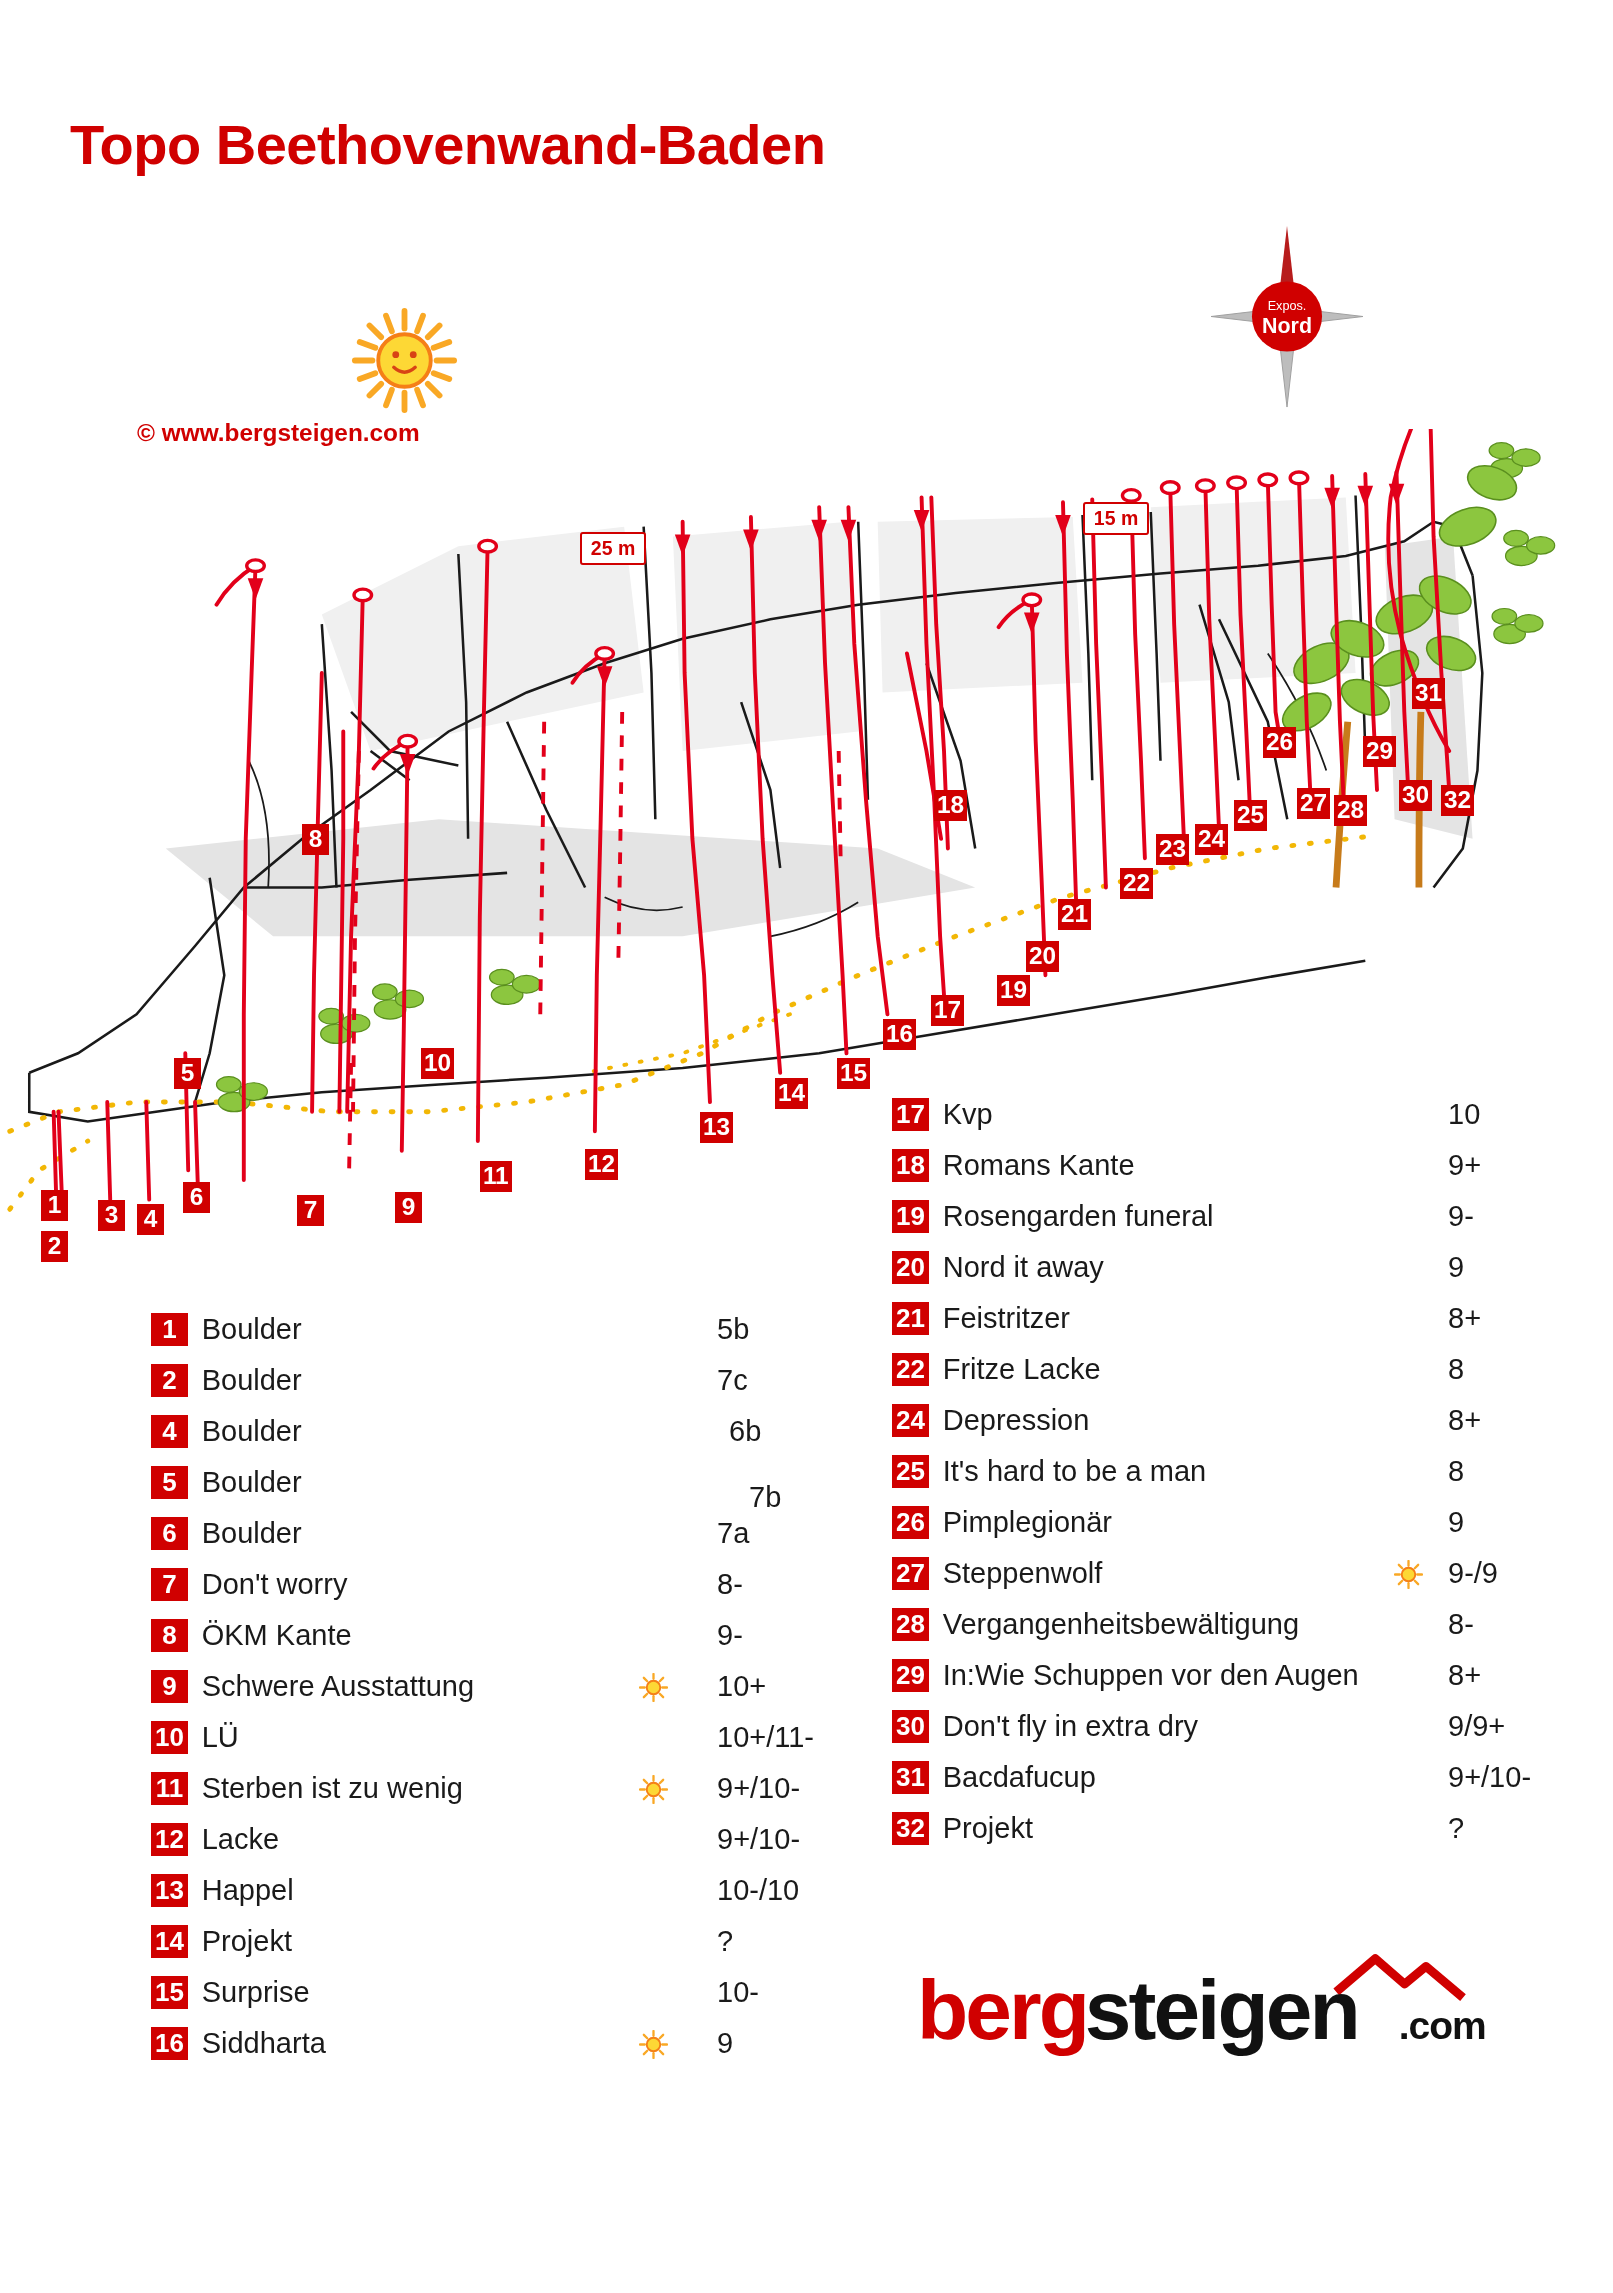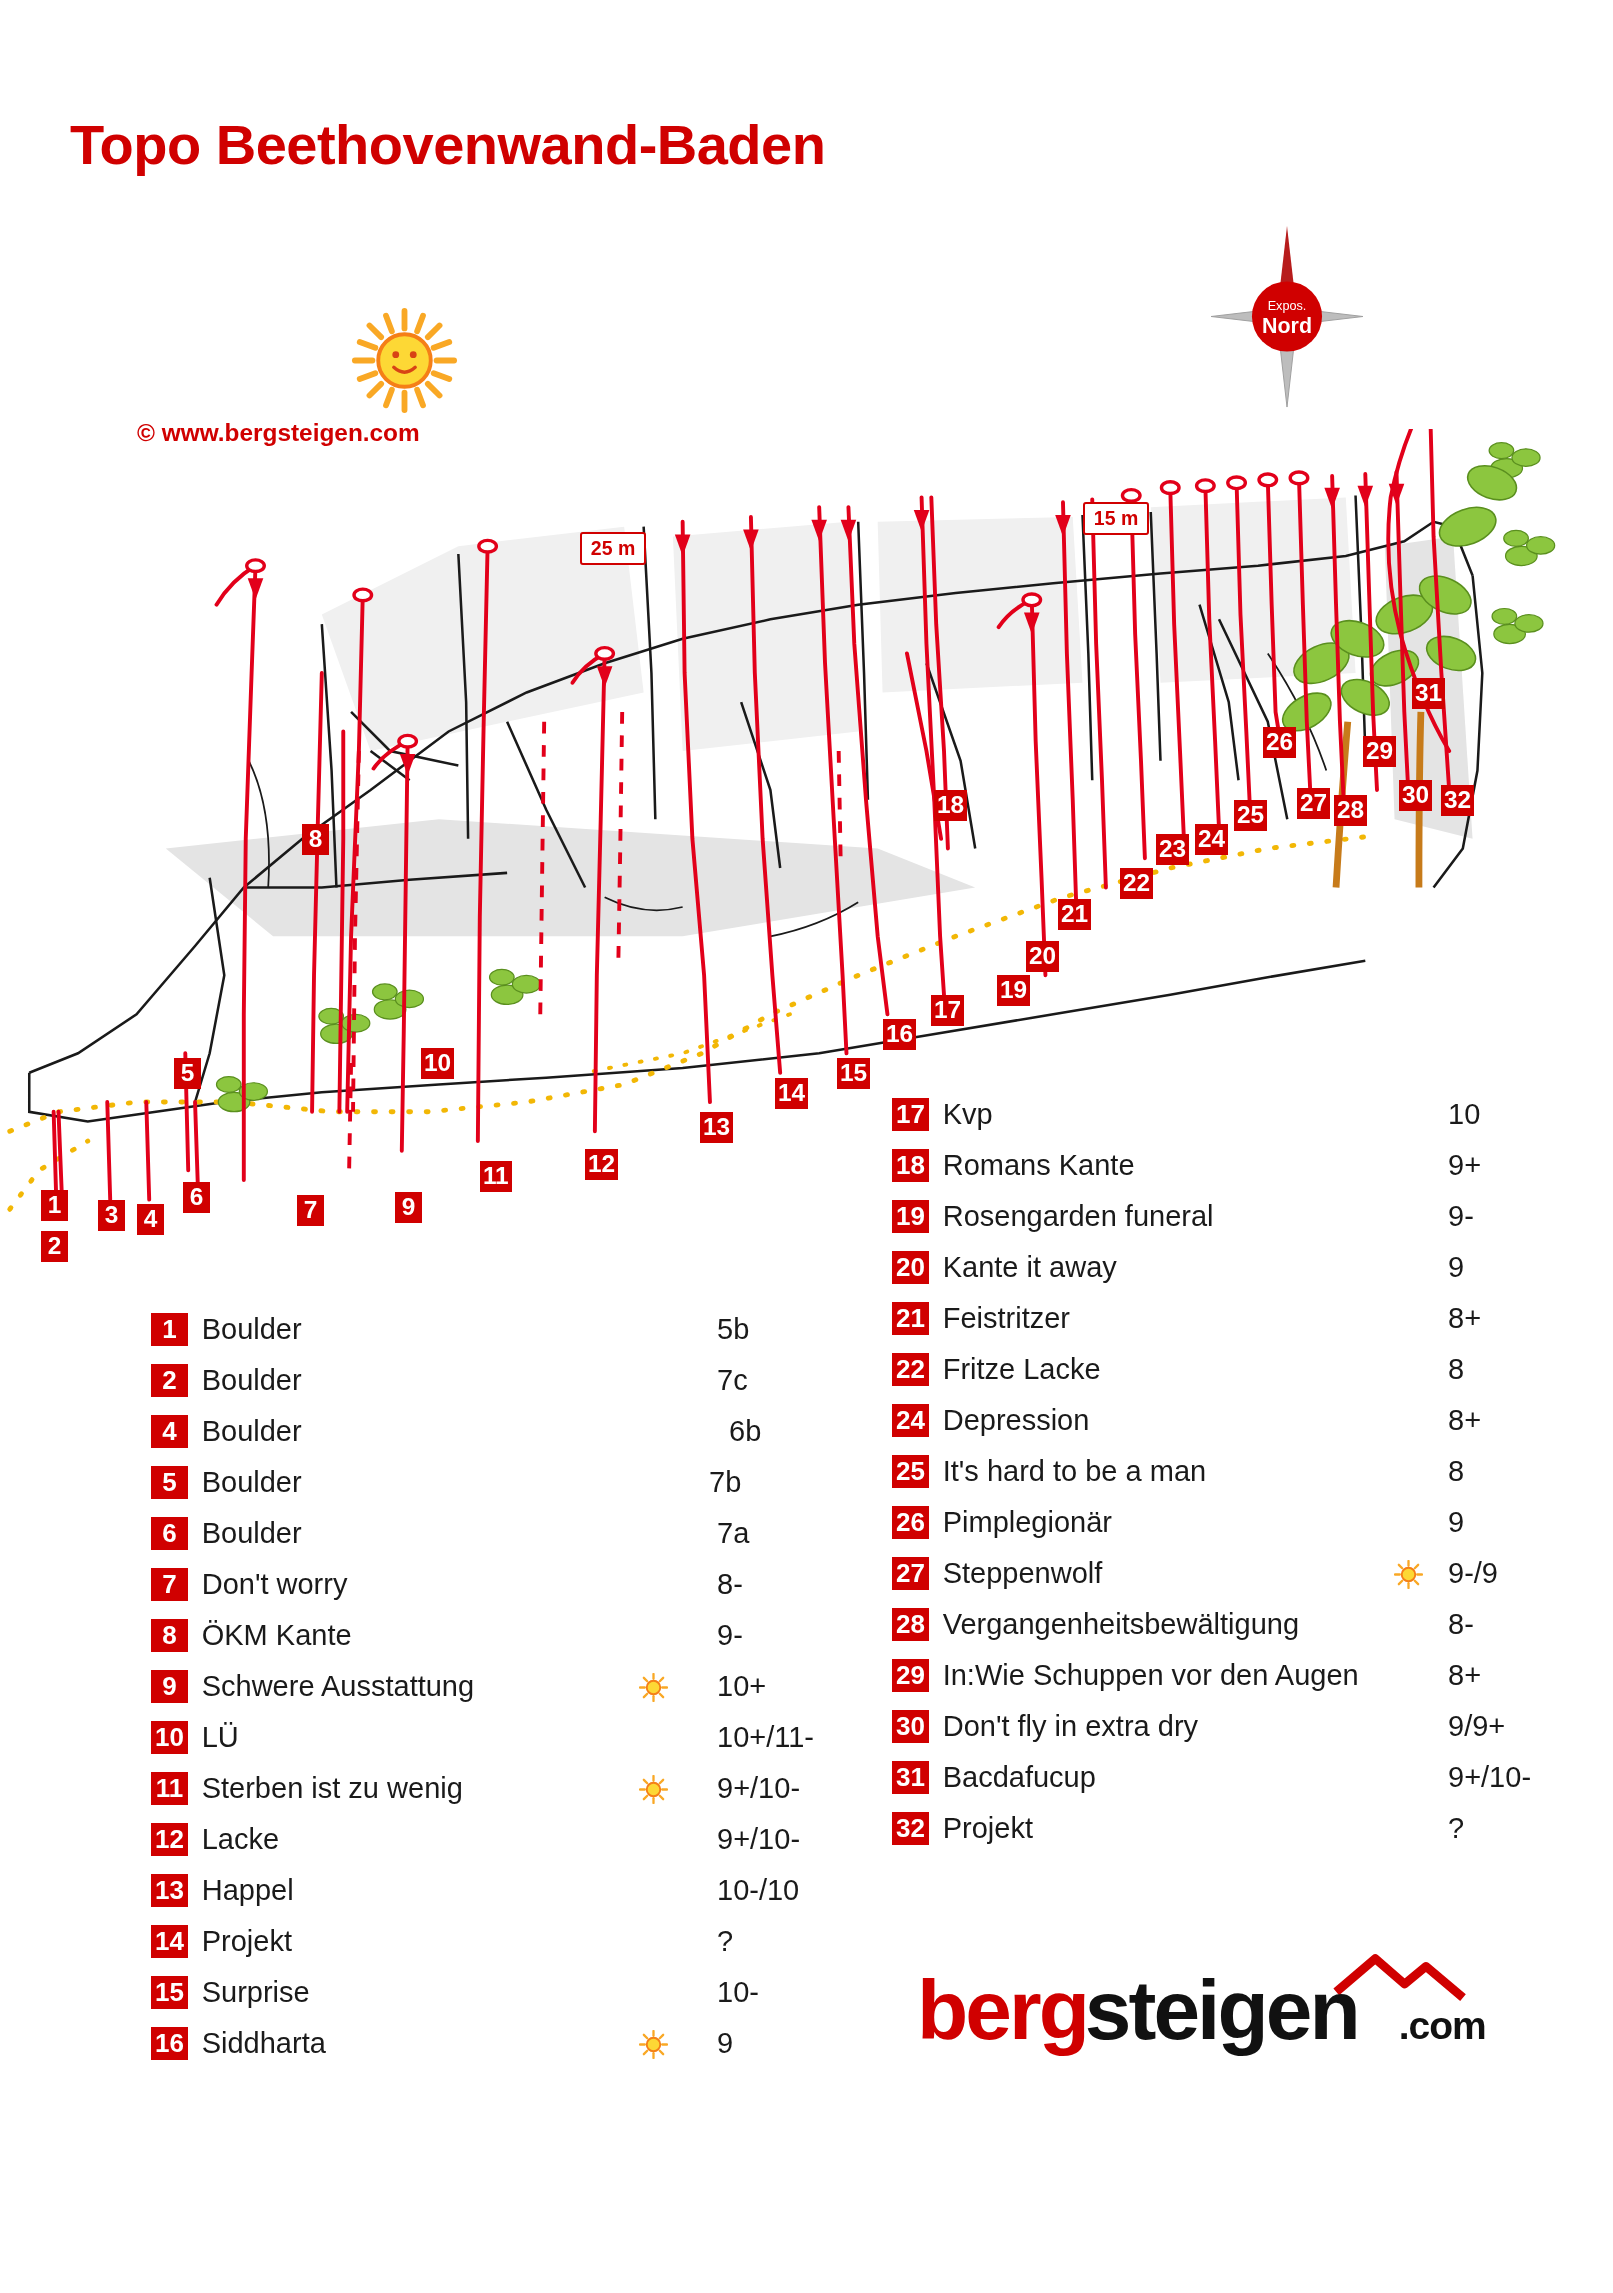--- a/index.html
+++ b/index.html
@@ -338,21 +338,21 @@
     <div class="num" style="left: 1363px; top: 736px;">29</div>
     <div class="num" style="left: 1399px; top: 780px;">30</div>
     <div class="num" style="left: 1412px; top: 678px;">31</div>
     <div class="num" style="left: 1441px; top: 785px;">32</div>
   </div>
 
 <div class="legend" id="legend-left" style="left:151px;top:1307px;width:624px;">
     <div class="row"><span class="rnum">1</span><span class="rname">Boulder</span><span class="rgrade" style="left: 566px;">5b</span></div>
     <div class="row"><span class="rnum">2</span><span class="rname">Boulder</span><span class="rgrade" style="left: 566px;">7c</span></div>
     <div class="row"><span class="rnum">4</span><span class="rname">Boulder</span><span class="rgrade" style="left: 578px;">6b</span></div>
-    <div class="row"><span class="rnum">5</span><span class="rname">Boulder</span><span class="rgrade" style="left: 558px;">7b</span></div>
+    <div class="row"><span class="rnum">5</span><span class="rname">Boulder</span><span class="rgrade" style="left: 598px; margin-top: 15px;">7b</span></div>
     <div class="row"><span class="rnum">6</span><span class="rname">Boulder</span><span class="rgrade" style="left: 566px;">7a</span></div>
     <div class="row"><span class="rnum">7</span><span class="rname">Don't worry</span><span class="rgrade" style="left: 566px;">8-</span></div>
     <div class="row"><span class="rnum">8</span><span class="rname">ÖKM Kante</span><span class="rgrade" style="left: 566px;">9-</span></div>
     <div class="row"><span class="rnum">9</span><span class="rname">Schwere Ausstattung</span><span class="rsun" style="left: 488px;"><svg viewBox="0 0 30 30" width="29" height="29">
           <g stroke="#f9a825" stroke-width="2.4" stroke-linecap="round">
             <line x1="15" y1="1" x2="15" y2="6"></line>
             <line x1="15" y1="24" x2="15" y2="29"></line>
             <line x1="1" y1="15" x2="6" y2="15"></line>
             <line x1="24" y1="15" x2="29" y2="15"></line>
             <line x1="5" y1="5" x2="8.5" y2="8.5"></line>
@@ -392,21 +392,21 @@
             <line x1="21.5" y1="8.5" x2="25" y2="5"></line>
           </g>
           <circle cx="15" cy="15" r="7" fill="#fdd835" stroke="#f57f17" stroke-width="2"></circle>
         </svg></span><span class="rgrade" style="left: 566px;">9</span></div>
   </div>
 
 <div class="legend" id="legend-right" style="left:892px;top:1092px;width:702px;">
     <div class="row"><span class="rnum">17</span><span class="rname">Kvp</span><span class="rgrade" style="left: 556px;">10</span></div>
     <div class="row"><span class="rnum">18</span><span class="rname">Romans Kante</span><span class="rgrade" style="left: 556px;">9+</span></div>
     <div class="row"><span class="rnum">19</span><span class="rname">Rosengarden funeral</span><span class="rgrade" style="left: 556px;">9-</span></div>
-    <div class="row"><span class="rnum">20</span><span class="rname">Kante it away</span><span class="rgrade" style="left: 556px;">9</span></div>
+    <div class="row"><span class="rnum">20</span><span class="rname">Nord it away</span><span class="rgrade" style="left: 556px;">9</span></div>
     <div class="row"><span class="rnum">21</span><span class="rname">Feistritzer</span><span class="rgrade" style="left: 556px;">8+</span></div>
     <div class="row"><span class="rnum">22</span><span class="rname">Fritze Lacke</span><span class="rgrade" style="left: 556px;">8</span></div>
     <div class="row"><span class="rnum">24</span><span class="rname">Depression</span><span class="rgrade" style="left: 556px;">8+</span></div>
     <div class="row"><span class="rnum">25</span><span class="rname">It's hard to be a man</span><span class="rgrade" style="left: 556px;">8</span></div>
     <div class="row"><span class="rnum">26</span><span class="rname">Pimplegionär</span><span class="rgrade" style="left: 556px;">9</span></div>
     <div class="row"><span class="rnum">27</span><span class="rname">Steppenwolf</span><span class="rsun" style="left: 502px;"><svg viewBox="0 0 30 30" width="29" height="29">
           <g stroke="#f9a825" stroke-width="2.4" stroke-linecap="round">
             <line x1="15" y1="1" x2="15" y2="6"></line>
             <line x1="15" y1="24" x2="15" y2="29"></line>
             <line x1="1" y1="15" x2="6" y2="15"></line>

